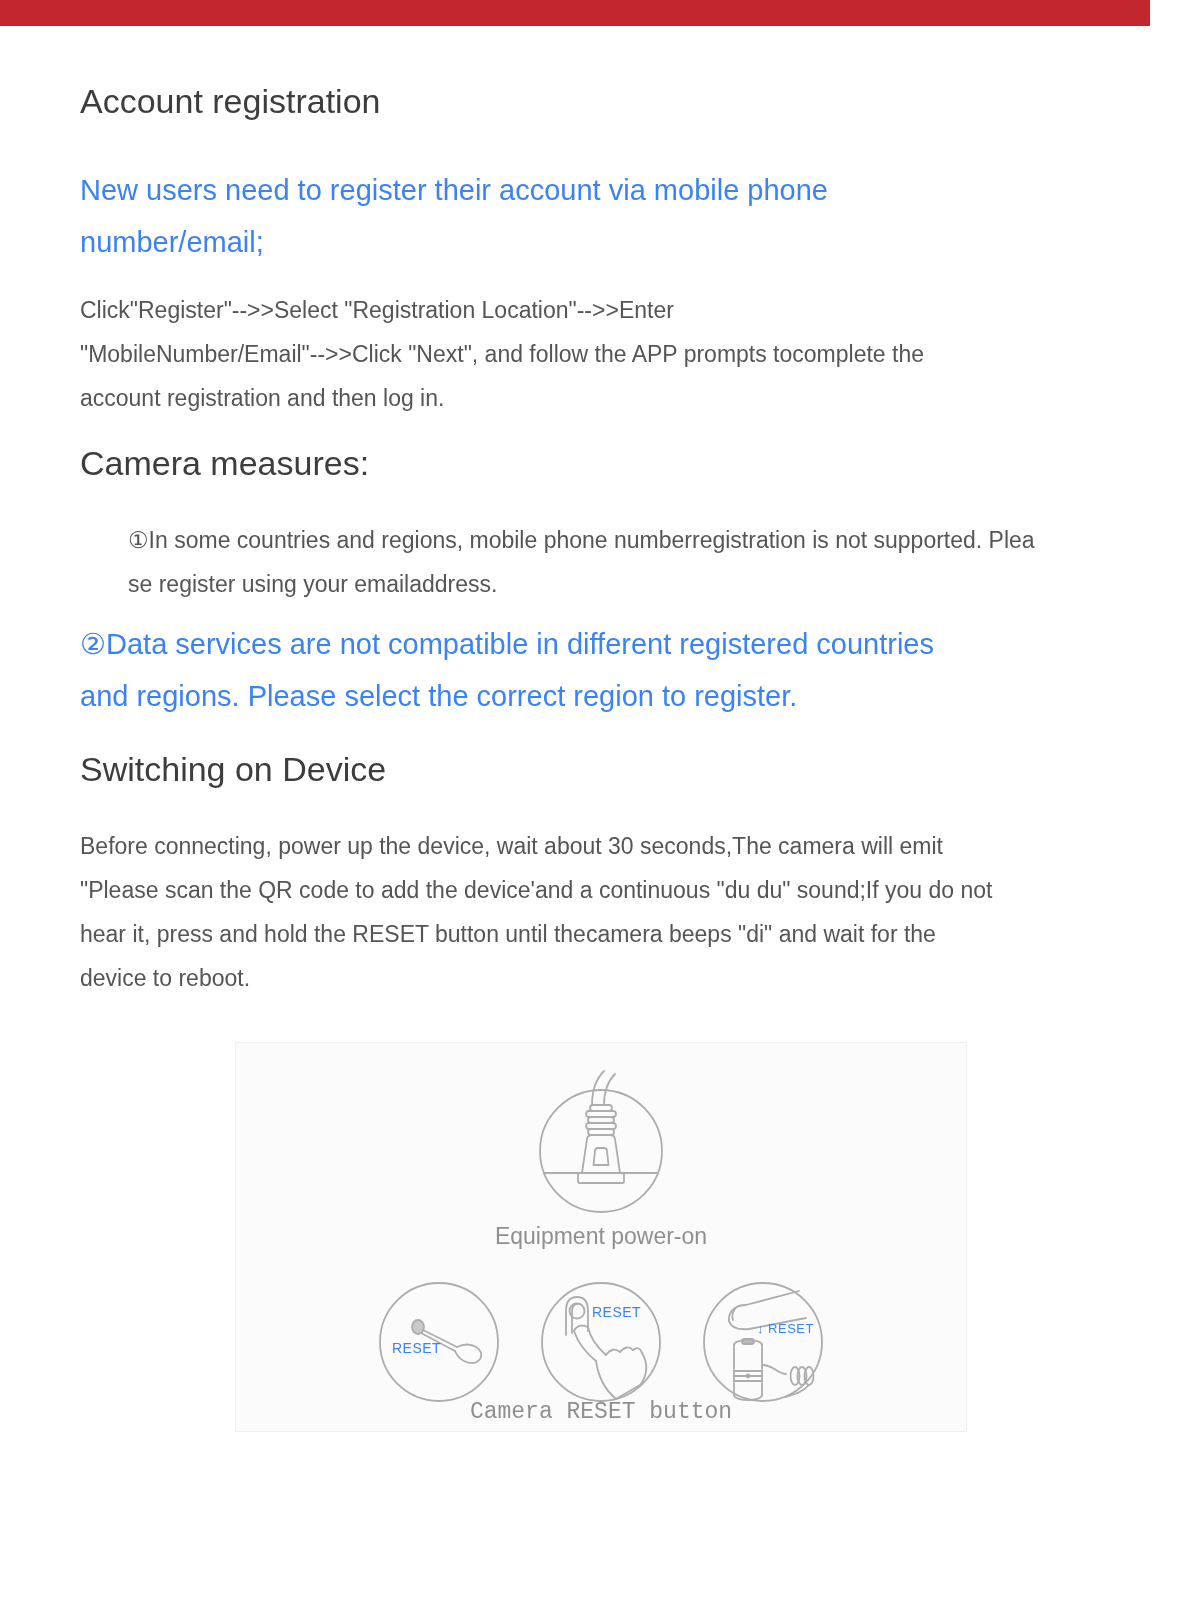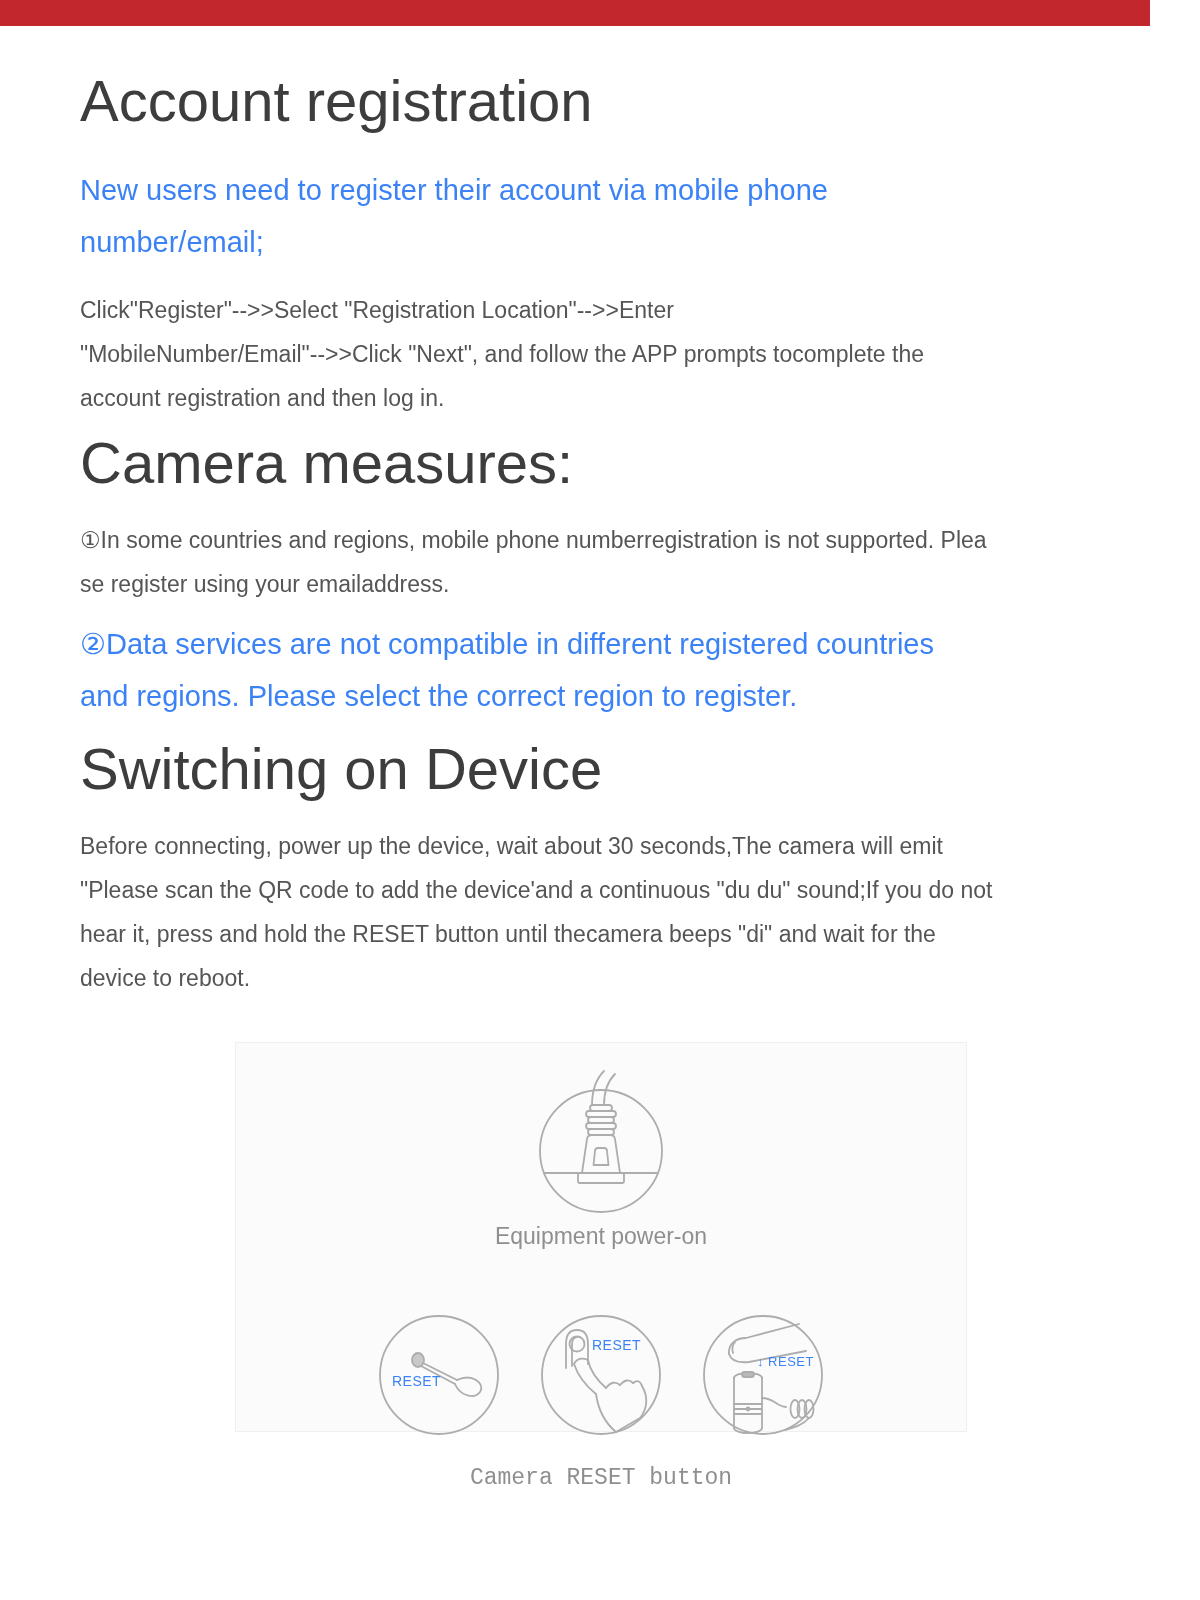--- a/index.html
+++ b/index.html
@@ -3,36 +3,36 @@
 <meta charset="utf-8">
 <style>
   html,body{margin:0;padding:0;}
   body{
     width:1200px;height:1600px;position:relative;background:#ffffff;overflow:hidden;
     font-family:"Liberation Sans","DejaVu Sans",sans-serif;
     -webkit-font-smoothing:antialiased;
   }
   .top-bar{position:absolute;top:0;left:0;width:1150px;height:26px;}
   .content{position:absolute;top:26px;left:80px;width:1000px;}
-  h1{font-weight:normal;font-size:58px;line-height:54px;color:#3d3d3d;margin:0;}
+  h1{font-weight:normal;font-size:34px;line-height:54px;color:#3d3d3d;margin:0;}
   p{margin:0;white-space:pre-line;}
   .lead{font-size:29px;line-height:52px;color:#3b82f6;}
   .small{font-size:23px;line-height:44px;color:#555555;}
   .h-account{margin-top:48px;}
   .p-intro{margin-top:36px;}
   .p-steps{margin-top:20px;}
   .h-safety{margin-top:16px;}
-  .p-note1{margin-top:28px;}
+  .p-note1{margin-top:28px;margin-left:48px;}
   .p-note2{margin-top:12px;}
   .h-switch{margin-top:20px;}
   .p-switch{margin-top:28px;}
   .panel{
     margin-top:42px;margin-left:155px;width:732px;height:390px;
     background:#fcfbfb;border:1px solid #f2f0ef;box-sizing:border-box;
-    display:flex;flex-direction:column;align-items:center;padding-top:24px;gap:33px;
+    display:flex;flex-direction:column;align-items:center;padding-top:24px;
   }
   .fig-power{display:flex;flex-direction:column;align-items:center;}
   .caption{font-size:23px;color:#8f8f8f;line-height:26px;}
   .cap-power{margin-top:6px;}
   .reset-row{margin-top:32px;display:flex;column-gap:40px;}
   .fig{position:relative;width:122px;height:122px;}
   .ilabel{
     position:absolute;font-size:14px;color:#3b82f6;letter-spacing:.5px;
     white-space:nowrap;line-height:14px;
   }

